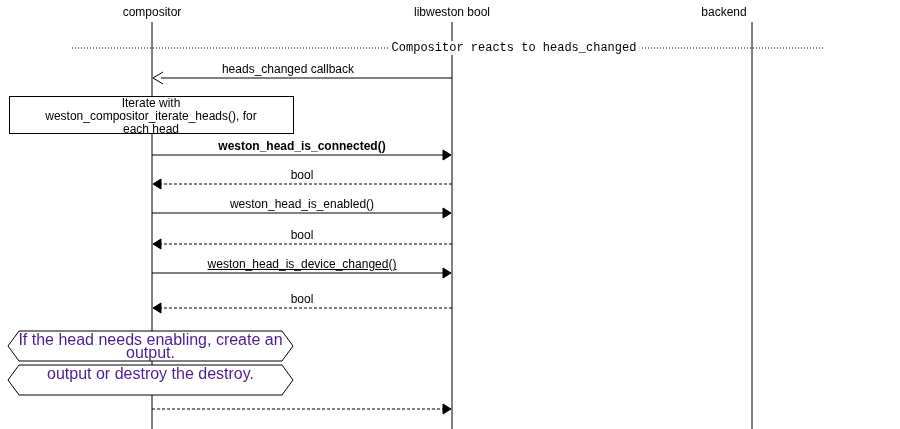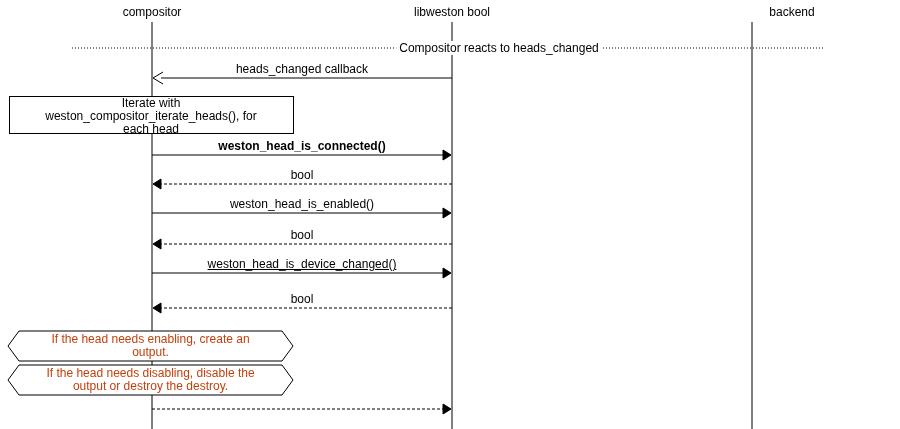--- a/index.html
+++ b/index.html
@@ -54,24 +54,24 @@
   .note-text {
     position: absolute;
     font-size: 12px;
     line-height: 13px;
     text-align: center;
     color: #000;
     pointer-events: none;
   }
   .hex-text {
     position: absolute;
-    font-size: 12px;
+    font-size: 16px;
     line-height: 13px;
     text-align: center;
-    color: #c2410c;
+    color: #4c1d95;
     pointer-events: none;
   }
 </style>
 </head>
 <body>
 
 <div id="diagram">
 
   <svg id="diagram-svg" width="900" height="429" xmlns="http://www.w3.org/2000/svg">
       <line x1="152" y1="22" x2="152" y2="429" stroke="#000000" stroke-width="1"></line>
@@ -94,40 +94,39 @@
       <polygon points="153,308 161,303 161,313" fill="#000000" stroke="#000000"></polygon>
       <line x1="152" y1="409" x2="443" y2="409" stroke="#000000" stroke-width="1" stroke-dasharray="3 2"></line>
       <polygon points="451,409 443,404 443,414" fill="#000000" stroke="#000000"></polygon>
       <rect x="9.5" y="96.5" width="284" height="37" fill="#ffffff" stroke="#000000" stroke-width="1"></rect>
       <polygon points="19,331 282,331 293,346 282,361 19,361 8,346" fill="#ffffff" stroke="#000000" stroke-width="1"></polygon>
       <polygon points="19,365 282,365 293,380 282,395 19,395 8,380" fill="#ffffff" stroke="#000000" stroke-width="1"></polygon>
     </svg>
 
   <div class="lifeline-label" id="ll-0" style="left: 152px; top: 5px;">compositor</div>
   <div class="lifeline-label" id="ll-1" style="left: 452px; top: 5px;">libweston bool</div>
-  <div class="lifeline-label" id="ll-2" style="left: 792px; top: 5px;">backend</div>
+  <div class="lifeline-label" id="ll-2" style="left: 724px; top: 5px;">backend</div>
 
-  <div class="sep-label" id="sep-label" style="left: 499px; top: 41px;">Compositor reacts to heads_changed</div>
+  <div class="sep-label" id="sep-label" style="left: 514px; top: 41px; font-family: Liberation Mono, monospace;">Compositor reacts to heads_changed</div>
 
-  <div class="msg-label" id="msg-0" style="left: 302px; top: 62px;">heads_changed callback</div>
+  <div class="msg-label" id="msg-0" style="left: 288px; top: 62px;">heads_changed callback</div>
   <div class="msg-label" id="msg-1" style="left: 302px; top: 139px; font-weight: bold;">weston_head_is_connected()</div>
   <div class="msg-label" id="msg-2" style="left: 302px; top: 168px;">bool</div>
   <div class="msg-label" id="msg-3" style="left: 302px; top: 197px;">weston_head_is_enabled()</div>
   <div class="msg-label" id="msg-4" style="left: 302px; top: 228px;">bool</div>
   <div class="msg-label" id="msg-5" style="left: 302px; top: 257px; text-decoration: underline;">weston_head_is_device_changed()</div>
   <div class="msg-label" id="msg-6" style="left: 302px; top: 292px;">bool</div>
 
   <div class="note-text" id="note-0" style="left: 9px; top: 97px; width: 284px;">
       <div>Iterate with</div>
       <div>weston_compositor_iterate_heads(), for</div>
       <div>each head</div>
     </div>
 
   <div class="hex-text" id="hex-0" style="left: 8px; top: 333px; width: 285px;">
       <div>If the head needs enabling, create an</div>
       <div>output.</div>
     </div>
   <div class="hex-text" id="hex-1" style="left: 8px; top: 367px; width: 285px;">
-      <div>If the head needs disabling, disable the</div>
       <div>output or destroy the destroy.</div>
     </div>
 
 </div>
 
 </body></html>

